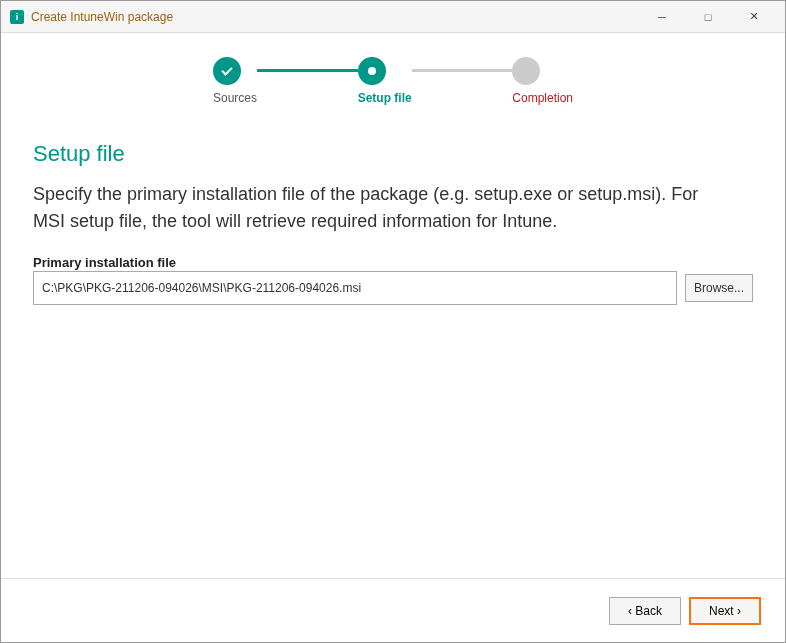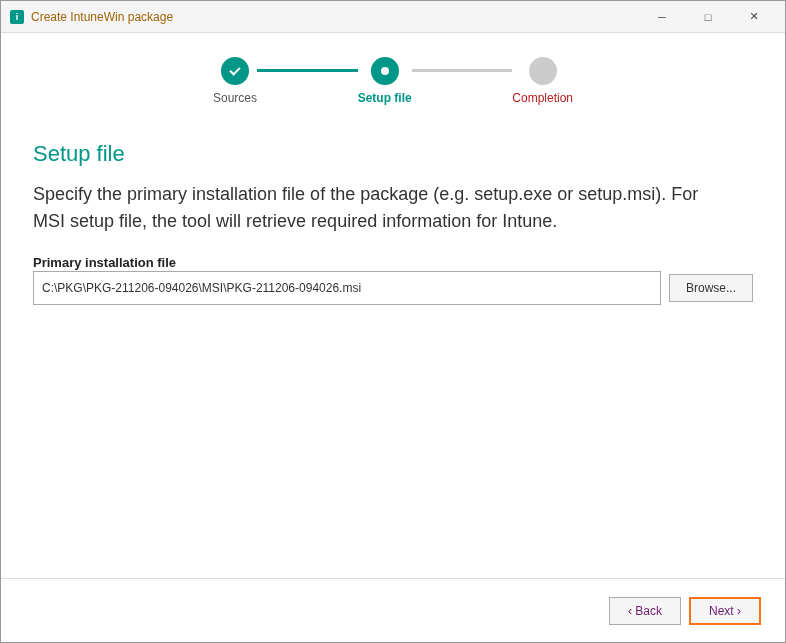--- a/index.html
+++ b/index.html
@@ -77,21 +77,20 @@
     .stepper {
       display: flex;
       align-items: center;
       position: relative;
       width: 360px;
     }
 
     .step {
       display: flex;
       flex-direction: column;
-      align-items: center;
       position: relative;
       z-index: 2;
     }
 
     .step-circle {
       width: 28px;
       height: 28px;
       border-radius: 50%;
       display: flex;
       align-items: center;
@@ -192,21 +191,21 @@
       border: 1px solid #aaa;
       padding: 16px 8px;
       font-size: 12px;
       color: #333;
       background: white;
       outline: none;
     }
 
     .browse-btn {
       height: 28px;
-      padding: 0 16px;
+      padding: 0 8px;
       border: 1px solid #aaa;
       background: #f5f5f5;
       font-size: 12px;
       color: #333;
       cursor: pointer;
       white-space: nowrap;
     }
 
     
     .footer {
@@ -219,21 +218,21 @@
       gap: 8px;
       flex-shrink: 0;
     }
 
     .footer-btn {
       height: 28px;
       padding: 0 18px;
       border: 1px solid #aaa;
       background: #f5f5f5;
       font-size: 12px;
-      color: #701a75;
+      color: #000000;
       cursor: pointer;
       display: flex;
       align-items: center;
       gap: 4px;
     }
 
     .footer-btn.primary {
       border: 2px solid #f97316;
     }
 

